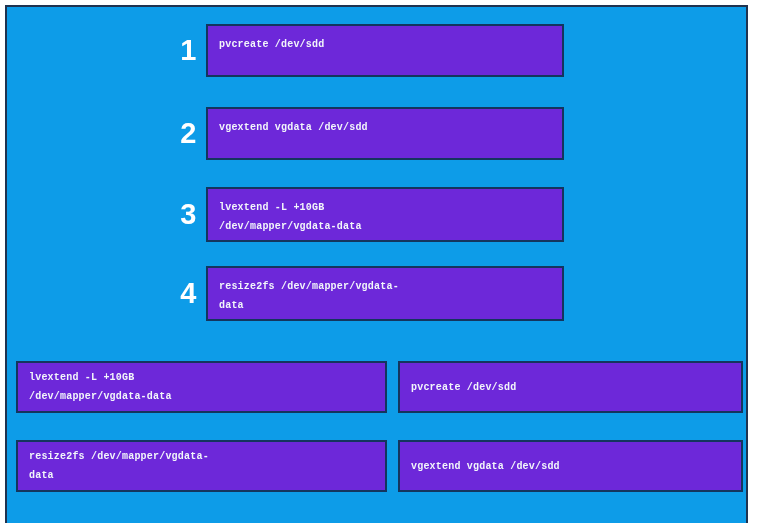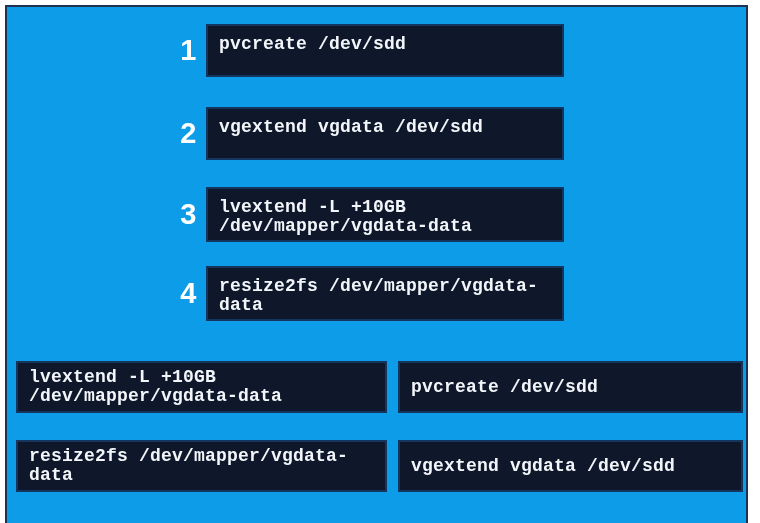--- a/index.html
+++ b/index.html
@@ -59,27 +59,27 @@
     color: #ffffff;
     font-family: "Liberation Sans", sans-serif;
     font-weight: bold;
     font-size: 29px;
     line-height: 1;
     letter-spacing: -0.5px;
     flex: none;
   }
 
   .cmd-box {
-    background: #0f172a;
+    background: #6d28d9;
     border: 2px solid #14355e;
     box-sizing: border-box;
     color: #f2f6fa;
     font-family: "Liberation Mono", monospace;
     font-weight: bold;
-    font-size: 18px;
+    font-size: 10px;
     line-height: 19px;
     letter-spacing: 0.2px;
     padding: 9px 11px 9px 11px;
     white-space: pre-line;
     overflow: hidden;
   }
 
   .zone-box {
     width: 358px;
     flex: none;

